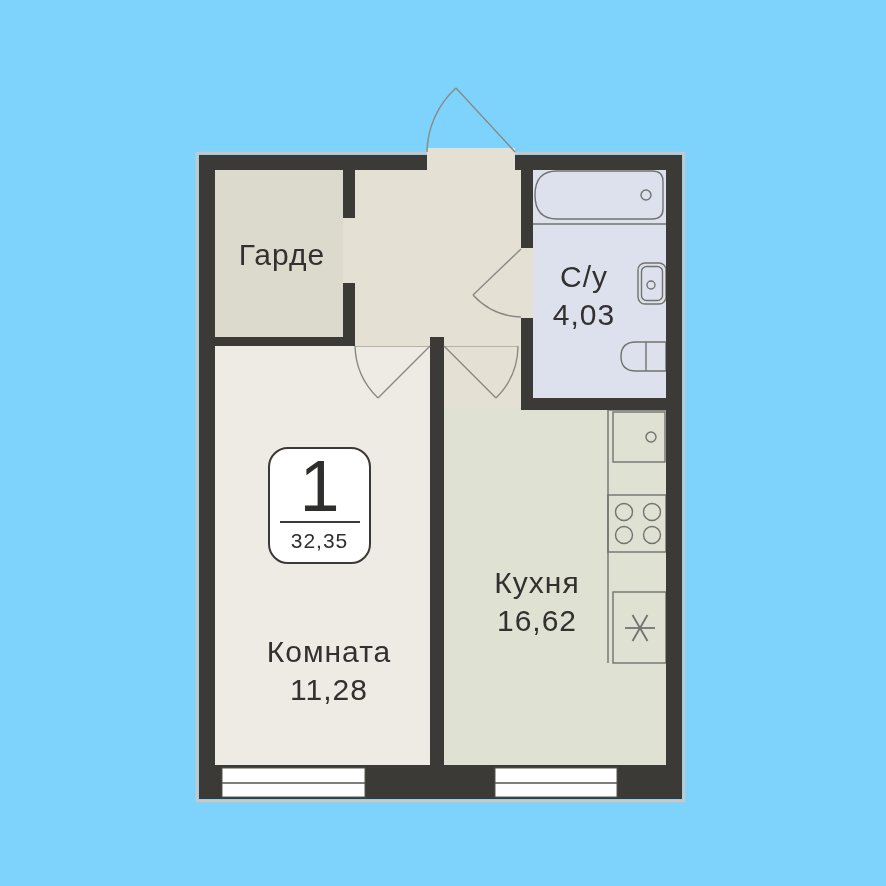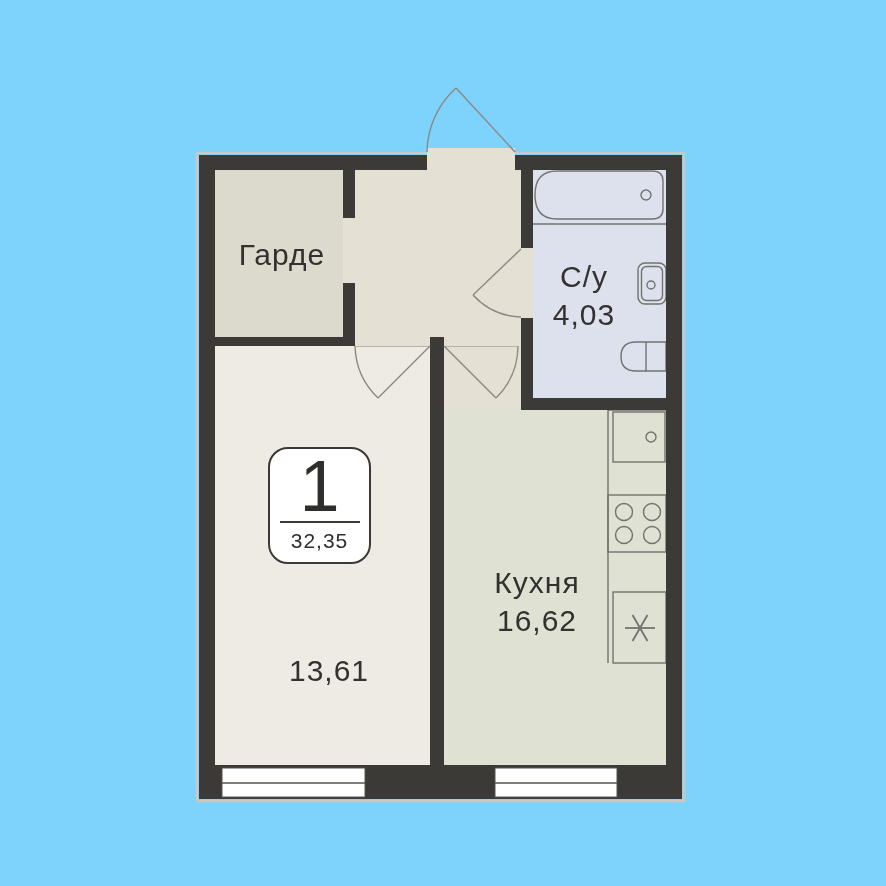--- a/index.html
+++ b/index.html
@@ -148,21 +148,22 @@
     <div>С/у</div>
     <div>4,03</div>
   </div>
 
   <div class="room-label" style="left:537px;top:602px;">
     <div>Кухня</div>
     <div>16,62</div>
   </div>
 
   <div class="room-label" style="left:329px;top:671px;">
-    <div>13,61</div>
+    <div>Комната</div>
+    <div>11,28</div>
   </div>
 
   <div class="badge">
     <div class="badge-num">1</div>
     <div class="badge-divider"></div>
     <div class="badge-area">32,35</div>
   </div>
 
 </div>
 

